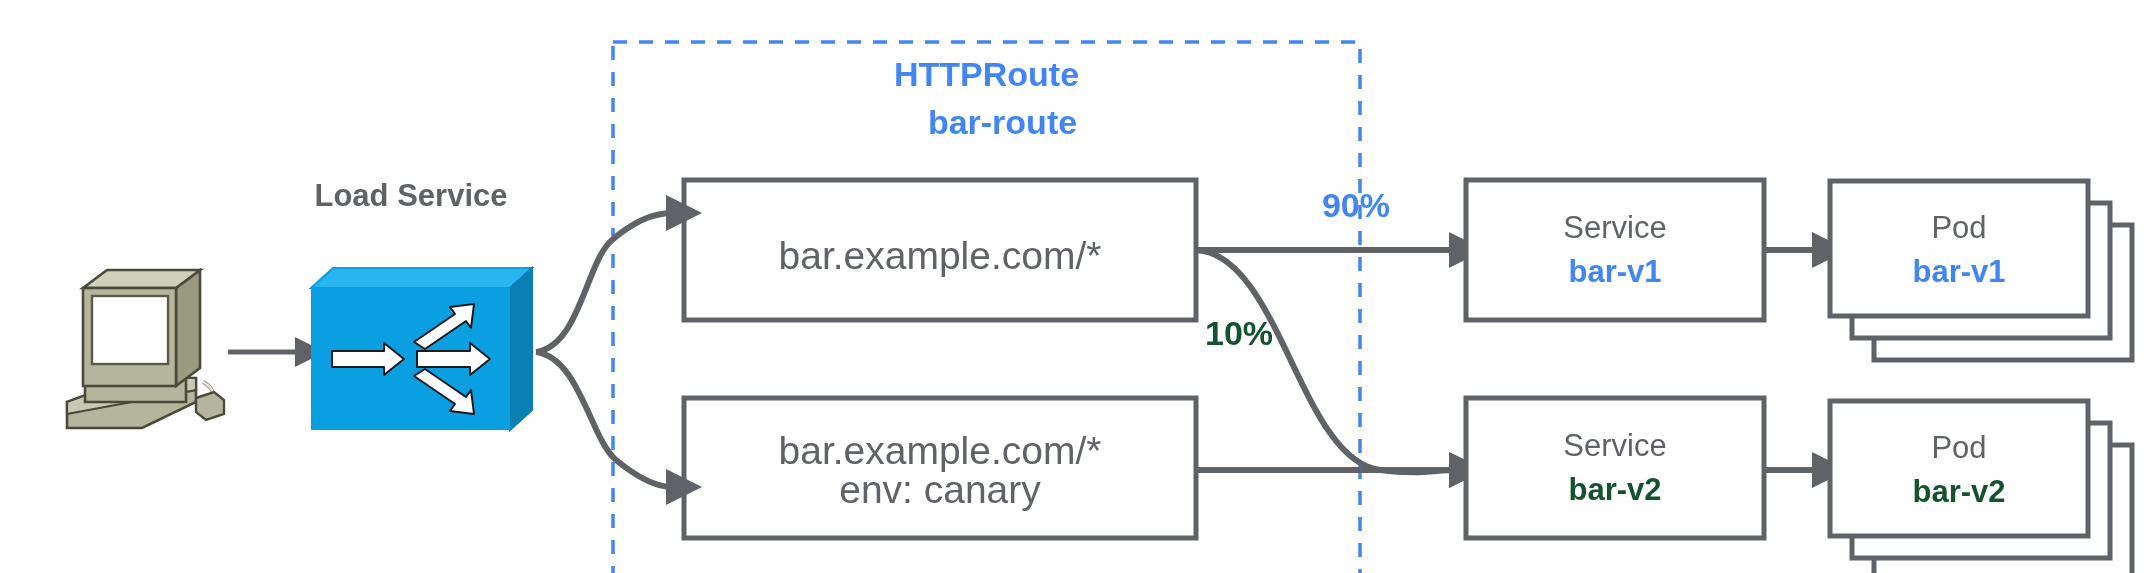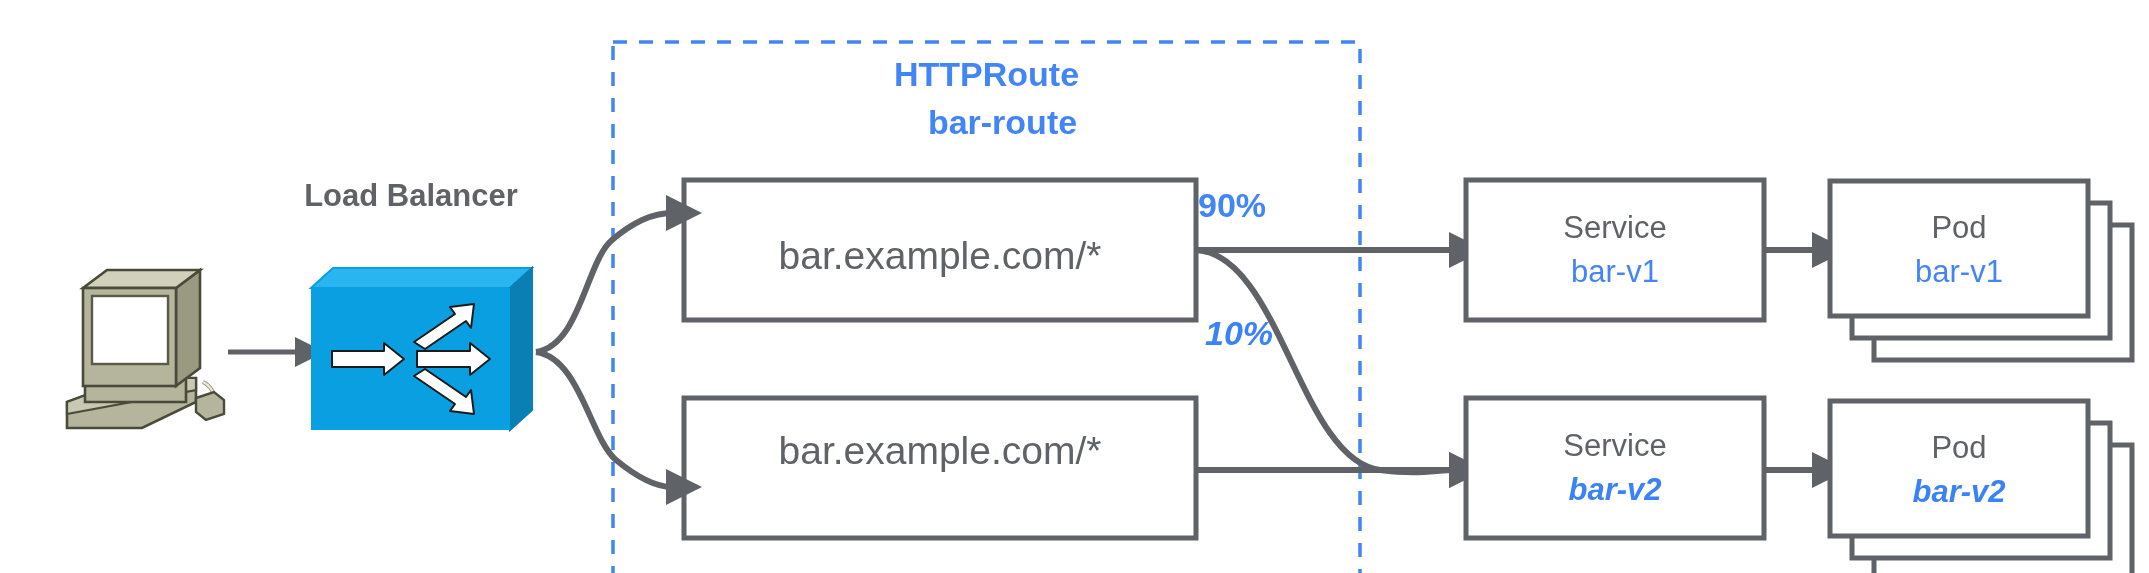--- a/index.html
+++ b/index.html
@@ -30,22 +30,22 @@
     line-height: 1.18;
   }
   .gray-label {
     color: #5f6368;
     font-weight: bold;
   }
   .box-label {
     color: #5f6368;
     font-weight: normal;
   }
-  .blue-label { color: #4285f4; font-weight: normal; }
-  .green-label { color: #3b82f6; font-weight: bold; font-style: italic; }
+  .blue-label { color: #4285f4; font-weight: bold; }
+  .green-label { color: #14532d; font-weight: bold; }
   .route-title {
     color: #4285f4;
     font-weight: bold;
     font-size: 34px;
   }
   .pct {
     font-weight: bold;
     font-size: 34px;
   }
   .node-box-text {
@@ -138,27 +138,28 @@
     <g>
       <rect x="1874" y="415" width="258" height="135" fill="#ffffff" stroke="#5f6368" stroke-width="5"></rect>
       <rect x="1852" y="393" width="258" height="135" fill="#ffffff" stroke="#5f6368" stroke-width="5"></rect>
       <rect x="1830" y="371" width="258" height="135" fill="#ffffff" stroke="#5f6368" stroke-width="5"></rect>
     </g>
   </svg>
 
   <div class="txt route-title" style="left:613px; top:24px; width:747px;">HTTPRoute</div>
   <div class="txt route-title" style="left:629px; top:72px; width:747px;">bar-route</div>
 
-  <div class="txt gray-label lb-title" style="left:261px; top:148px; width:300px;">Load Balancer</div>
+  <div class="txt gray-label lb-title" style="left:261px; top:148px; width:300px;">Load Service</div>
 
   <div class="txt box-label node-box-text" style="left:684px; top:203px; width:512px;">bar.example.com/*</div>
 
   <div class="txt box-label node-box-text" style="left:684px; top:398px; width:512px;">bar.example.com/*</div>
+  <div class="txt box-label node-box-text" style="left:684px; top:437px; width:512px;">env: canary</div>
 
-  <div class="txt pct blue-label" style="left:1198px; top:155px; width:140px; text-align:left;">90%</div>
+  <div class="txt pct blue-label" style="left:1250px; top:155px; width:140px; text-align:right;">90%</div>
   <div class="txt pct green-label" style="left:1205px; top:283px; width:140px; text-align:left;">10%</div>
 
   <div class="txt box-label stack-title" style="left:1466px; top:180px; width:298px;">Service</div>
   <div class="txt blue-label stack-title" style="left:1466px; top:224px; width:298px;">bar-v1</div>
 
   <div class="txt box-label stack-title" style="left:1466px; top:398px; width:298px;">Service</div>
   <div class="txt green-label stack-title" style="left:1466px; top:442px; width:298px;">bar-v2</div>
 
   <div class="txt box-label stack-title" style="left:1830px; top:180px; width:258px;">Pod</div>
   <div class="txt blue-label stack-title" style="left:1830px; top:224px; width:258px;">bar-v1</div>

